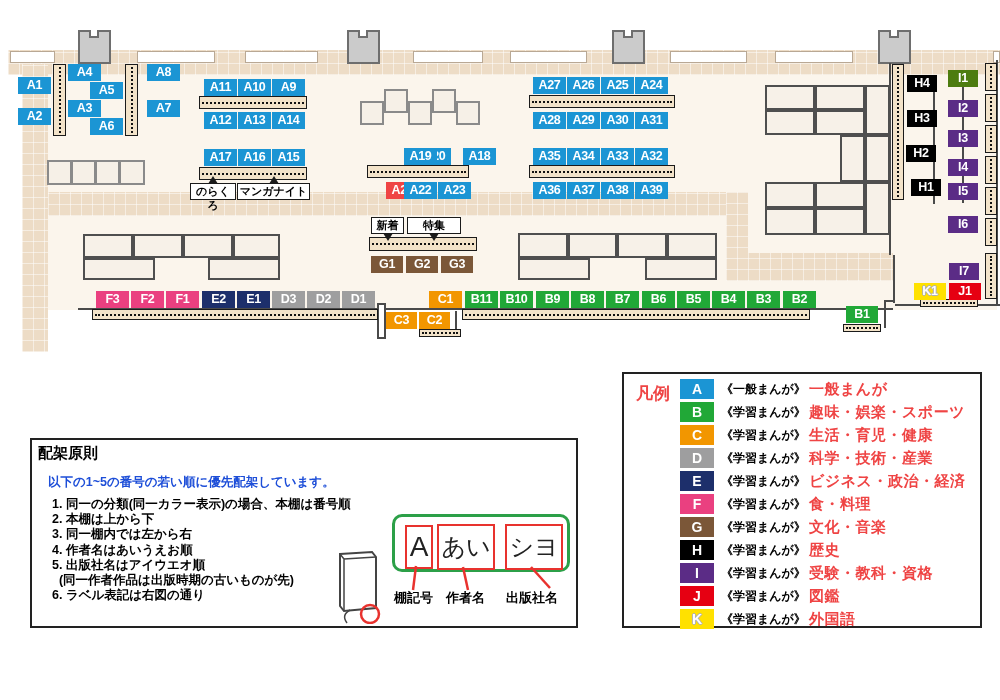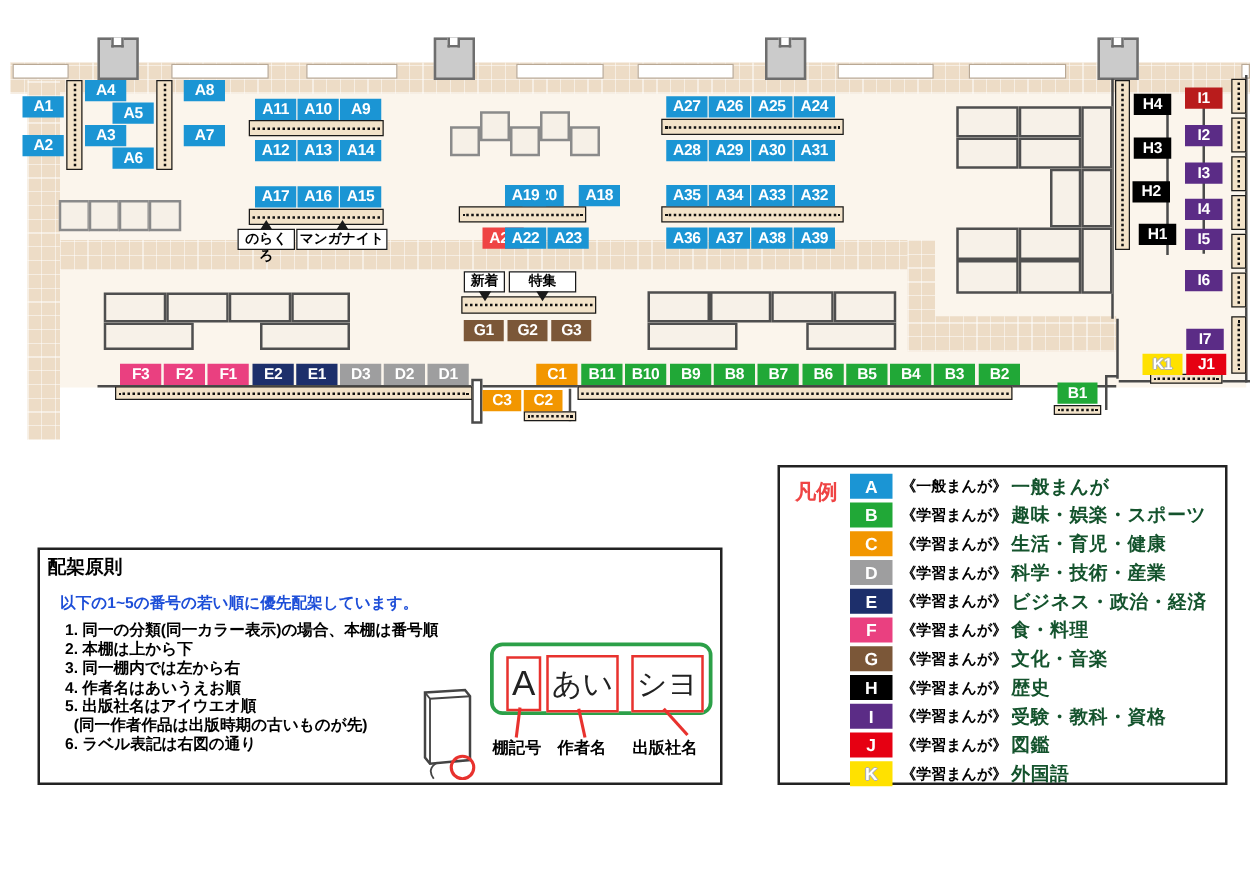--- a/index.html
+++ b/index.html
@@ -43,21 +43,21 @@
   .caption{position:absolute;top:589px;font-size:13px;font-weight:700;color:#000;}
   #connector-svg{position:absolute;left:398px;top:564px;}
   #book-svg{position:absolute;left:326px;top:548px;}
   .legend{position:absolute;left:622px;top:372px;width:360px;height:256px;border:2px solid #222;background:#fff;}
   .legend-title{position:absolute;left:12px;top:8px;font-size:17px;font-weight:700;color:#ef4444;}
   .lrow{position:absolute;left:56px;height:20px;display:flex;align-items:center;}
   .lswatch{width:34px;height:20px;color:#fff;font-weight:700;font-size:14px;text-align:center;
            line-height:20px;flex:none;}
   .lswatch.k-out{text-shadow:-1px 0 0 #b0b0b0,1px 0 0 #b0b0b0,0 -1px 0 #b0b0b0,0 1px 0 #b0b0b0;}
   .lseries{font-size:12px;font-weight:700;margin-left:7px;width:88px;flex:none;color:#000;}
-  .llabel{font-size:15px;font-weight:700;letter-spacing:.5px;color:#14532d;}
+  .llabel{font-size:15px;font-weight:700;letter-spacing:.5px;color:#ef4444;}
 </style>
 </head>
 <body>
 
 <div class="page">
 
   <div id="map">
       <div class="floor" style="left: 22px; top: 75px; width: 975px; height: 235px;"></div>
       <div class="band" style="left: 8px; top: 50px; width: 992px; height: 25px;"></div>
       <div class="walk" style="left: 22px; top: 64px; width: 26px; height: 288px;"></div>
@@ -210,21 +210,21 @@
       <div class="mlabel" style="left: 712px; top: 291px; width: 33px; height: 17px; background: rgb(33, 168, 55);">B4</div>
       <div class="mlabel" style="left: 747px; top: 291px; width: 33px; height: 17px; background: rgb(33, 168, 55);">B3</div>
       <div class="mlabel" style="left: 783px; top: 291px; width: 33px; height: 17px; background: rgb(33, 168, 55);">B2</div>
       <div class="mlabel" style="left: 386px; top: 312px; width: 31px; height: 17px; background: rgb(242, 150, 0);">C3</div>
       <div class="mlabel" style="left: 419px; top: 312px; width: 31px; height: 17px; background: rgb(242, 150, 0);">C2</div>
       <div class="mlabel" style="left: 846px; top: 306px; width: 32px; height: 17px; background: rgb(33, 168, 55);">B1</div>
       <div class="mlabel" style="left: 907px; top: 75px; width: 30px; height: 17px; background: rgb(0, 0, 0);">H4</div>
       <div class="mlabel" style="left: 907px; top: 110px; width: 30px; height: 17px; background: rgb(0, 0, 0);">H3</div>
       <div class="mlabel" style="left: 906px; top: 145px; width: 30px; height: 17px; background: rgb(0, 0, 0);">H2</div>
       <div class="mlabel" style="left: 911px; top: 179px; width: 30px; height: 17px; background: rgb(0, 0, 0);">H1</div>
-      <div class="mlabel" style="left: 948px; top: 70px; width: 30px; height: 17px; background: #b91c1c;">I1</div>
+      <div class="mlabel" style="left: 948px; top: 70px; width: 30px; height: 17px; background: #4d7c0f;">I1</div>
       <div class="mlabel" style="left: 948px; top: 100px; width: 30px; height: 17px; background: rgb(91, 44, 134);">I2</div>
       <div class="mlabel" style="left: 948px; top: 130px; width: 30px; height: 17px; background: rgb(91, 44, 134);">I3</div>
       <div class="mlabel" style="left: 948px; top: 159px; width: 30px; height: 17px; background: rgb(91, 44, 134);">I4</div>
       <div class="mlabel" style="left: 948px; top: 183px; width: 30px; height: 17px; background: rgb(91, 44, 134);">I5</div>
       <div class="mlabel" style="left: 948px; top: 216px; width: 30px; height: 17px; background: rgb(91, 44, 134);">I6</div>
       <div class="mlabel" style="left: 949px; top: 263px; width: 30px; height: 17px; background: rgb(91, 44, 134);">I7</div>
       <div class="mlabel k-out" style="left: 914px; top: 283px; width: 32px; height: 17px; background: rgb(255, 225, 0);">K1</div>
       <div class="mlabel" style="left: 949px; top: 283px; width: 32px; height: 17px; background: rgb(230, 0, 18);">J1</div>
       <div class="tag up" style="left: 190px; top: 183px; width: 46px; height: 17px;">のらくろ</div>
       <div class="tag up" style="left: 237px; top: 183px; width: 73px; height: 17px;">マンガナイト</div>

